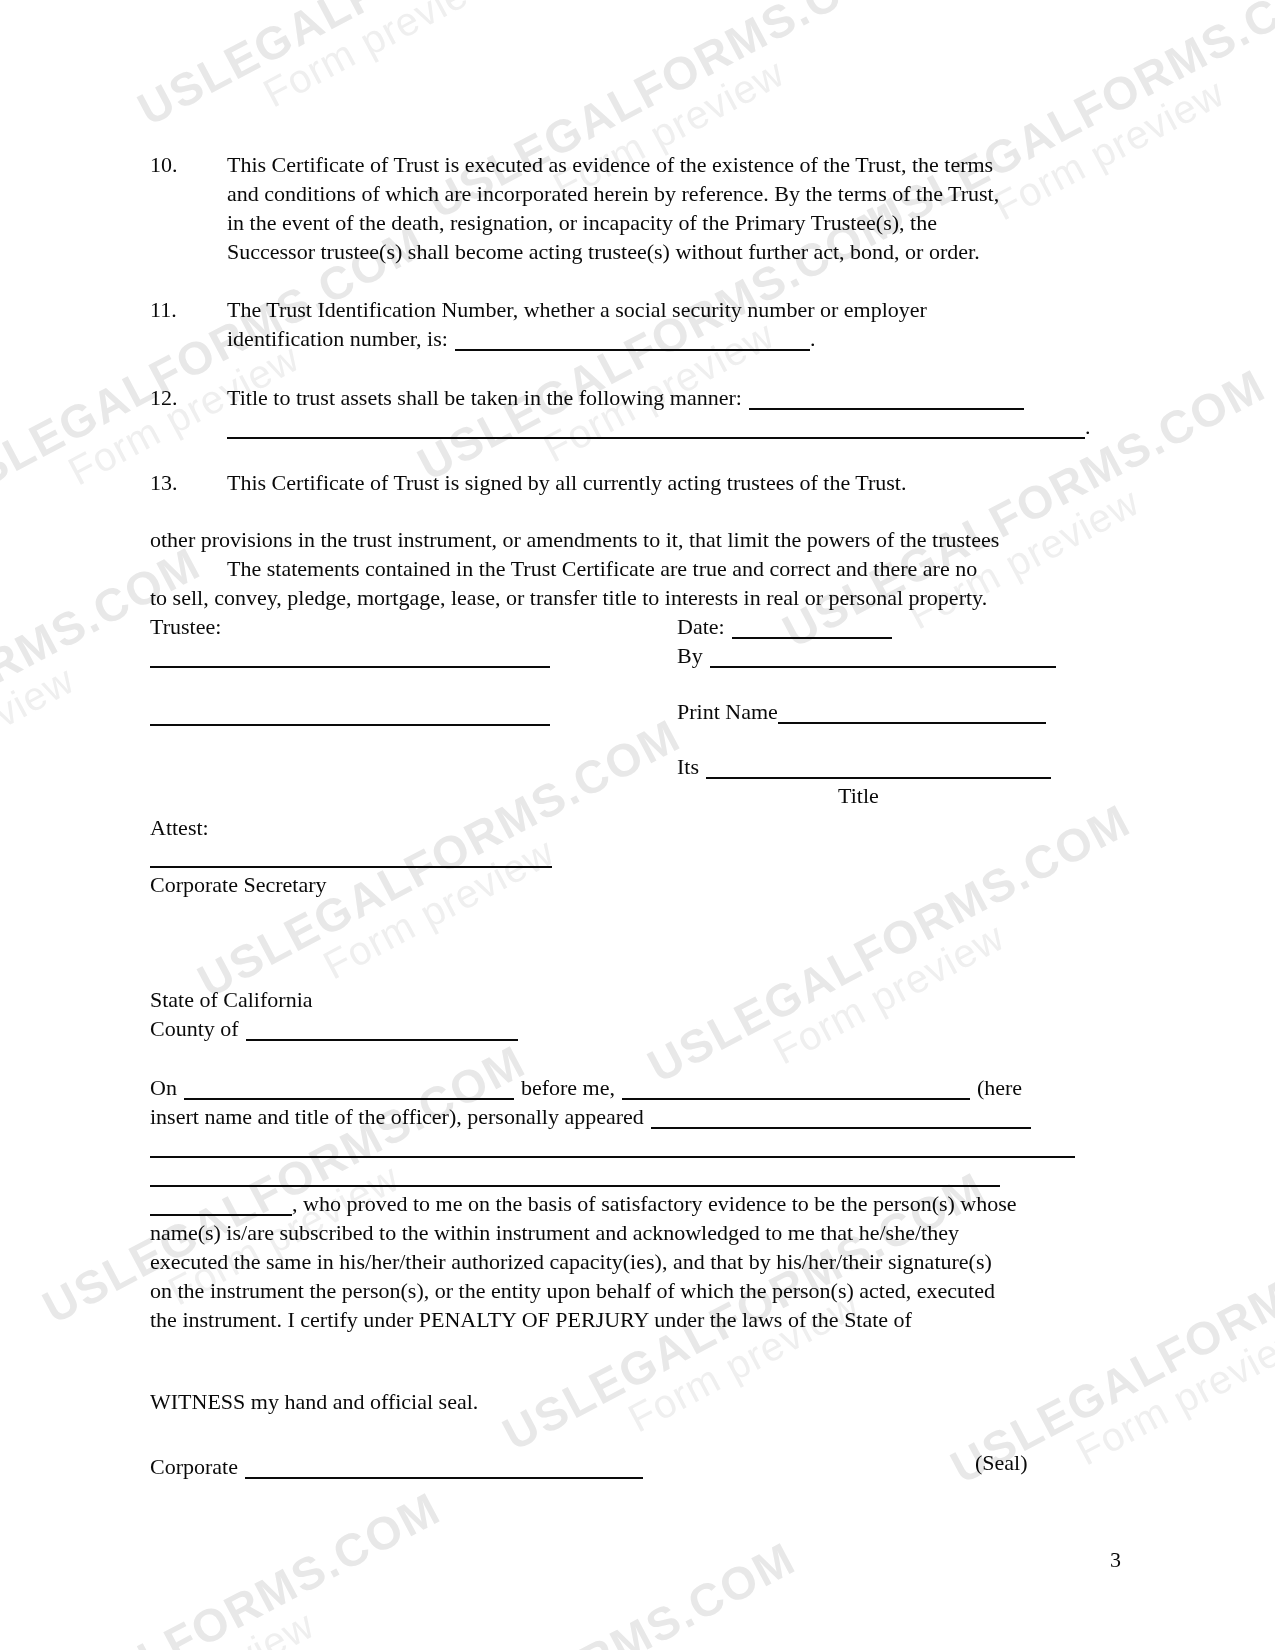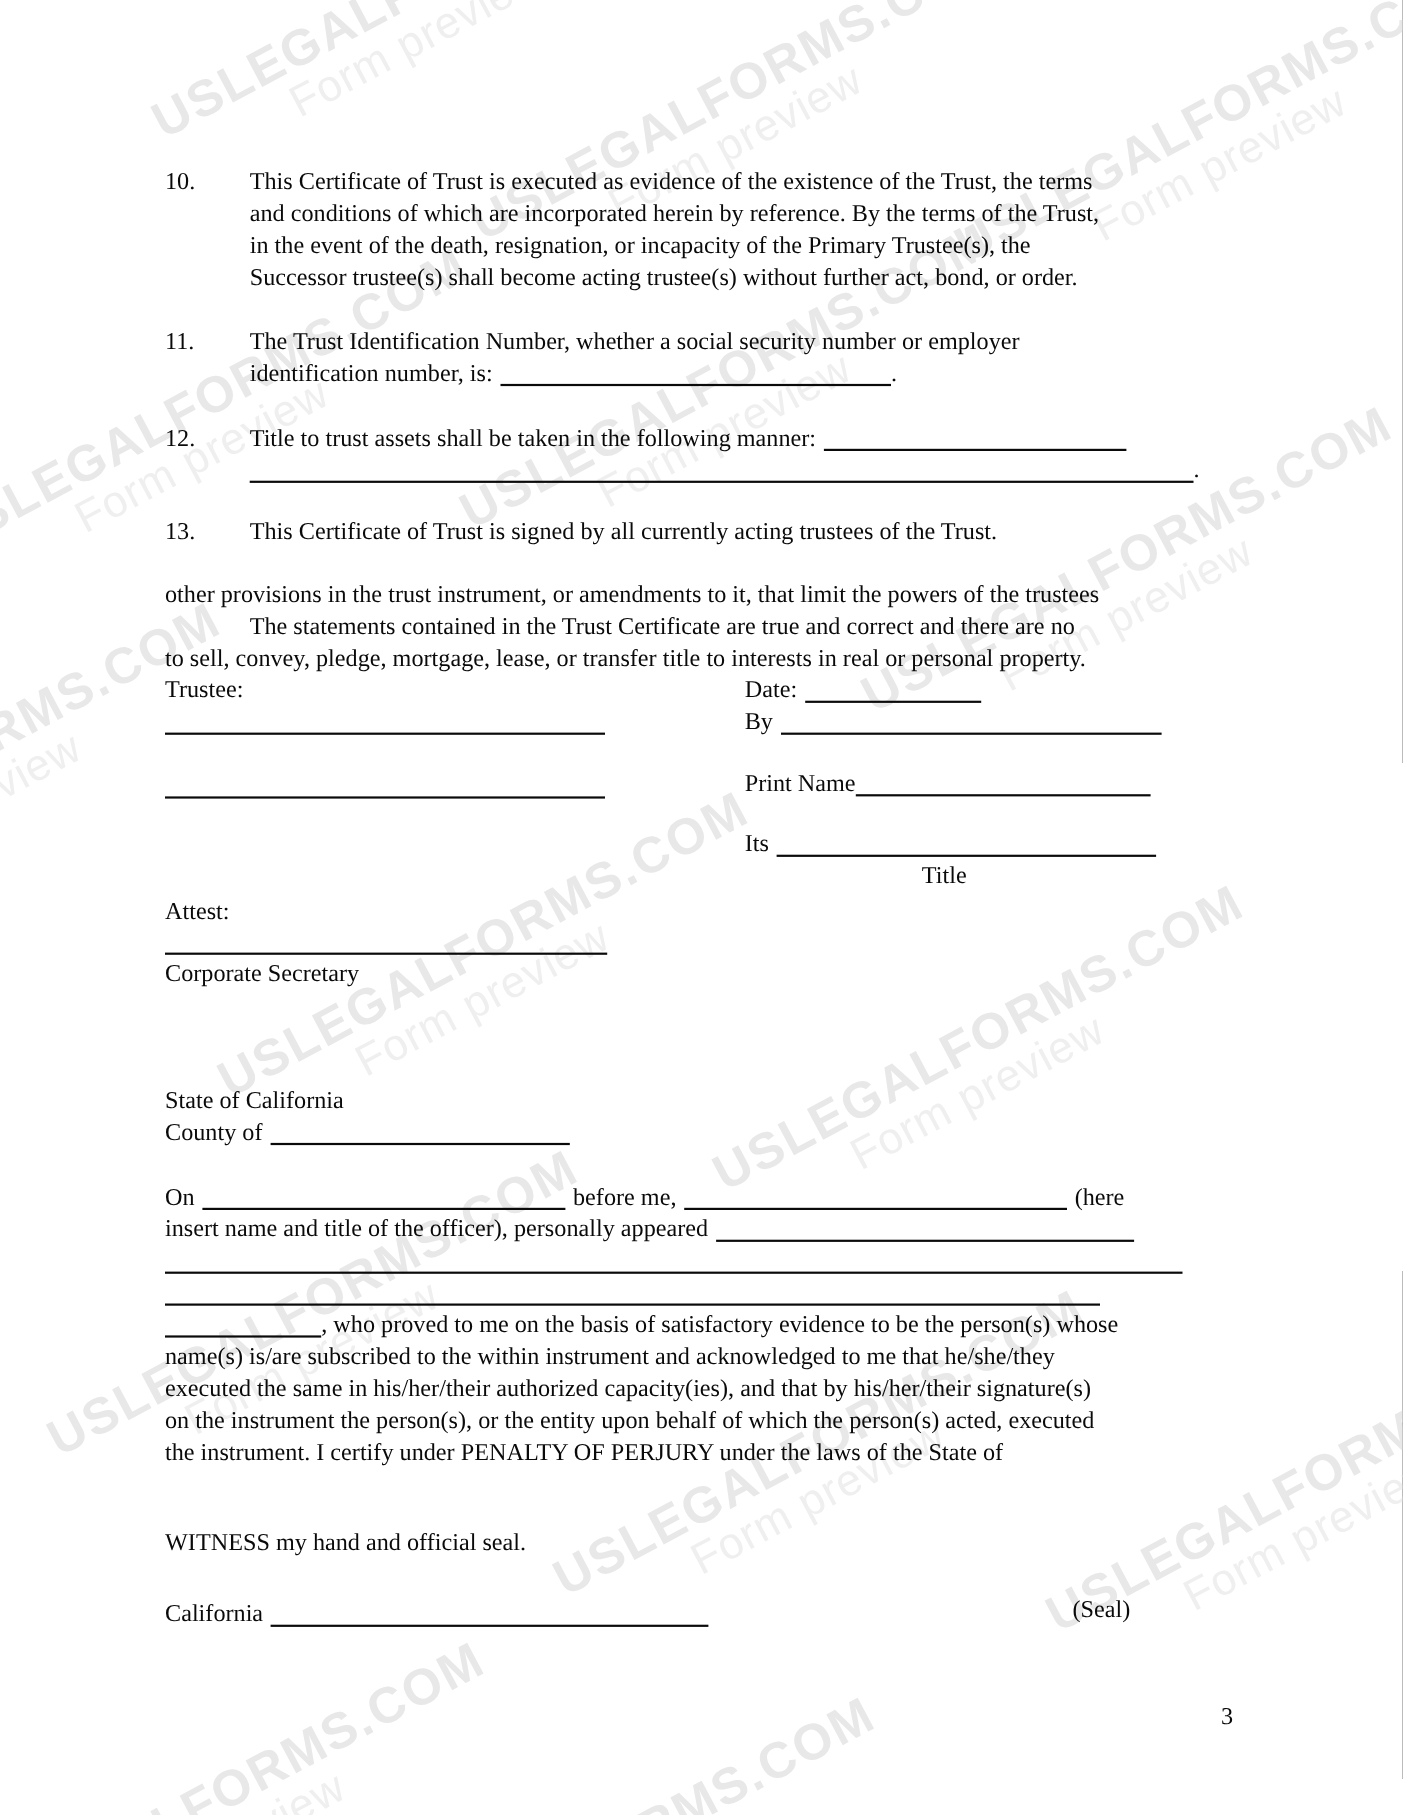--- a/index.html
+++ b/index.html
@@ -106,19 +106,19 @@
       <div class="ln"><span class="bl" style="width:850px"></span></div>
       <div class="ln"><span class="bl" style="width:142px"></span><span>, who proved to me on the basis of satisfactory evidence to be the person(s) whose</span></div>
       <div class="ln">name(s) is/are subscribed to the within instrument and acknowledged to me that he/she/they</div>
       <div class="ln">executed the same in his/her/their authorized capacity(ies), and that by his/her/their signature(s)</div>
       <div class="ln">on the instrument the person(s), or the entity upon behalf of which the person(s) acted, executed</div>
       <div class="ln">the instrument. I certify under PENALTY OF PERJURY under the laws of the State of</div>
     </div>
 
     <div class="abs" style="left:150px;top:1387px">WITNESS my hand and official seal.</div>
 
-    <div class="abs" style="left:150px;top:1452px"><span>California</span><span class="bl ml" style="width:398px"></span></div>
+    <div class="abs" style="left:150px;top:1452px"><span>Corporate</span><span class="bl ml" style="width:398px"></span></div>
     <div class="abs" style="left:975px;top:1448px">(Seal)</div>
 
     <div class="abs" style="left:1110px;top:1545px">3</div>
 
   </div>
 </div>
 
 </body></html>

